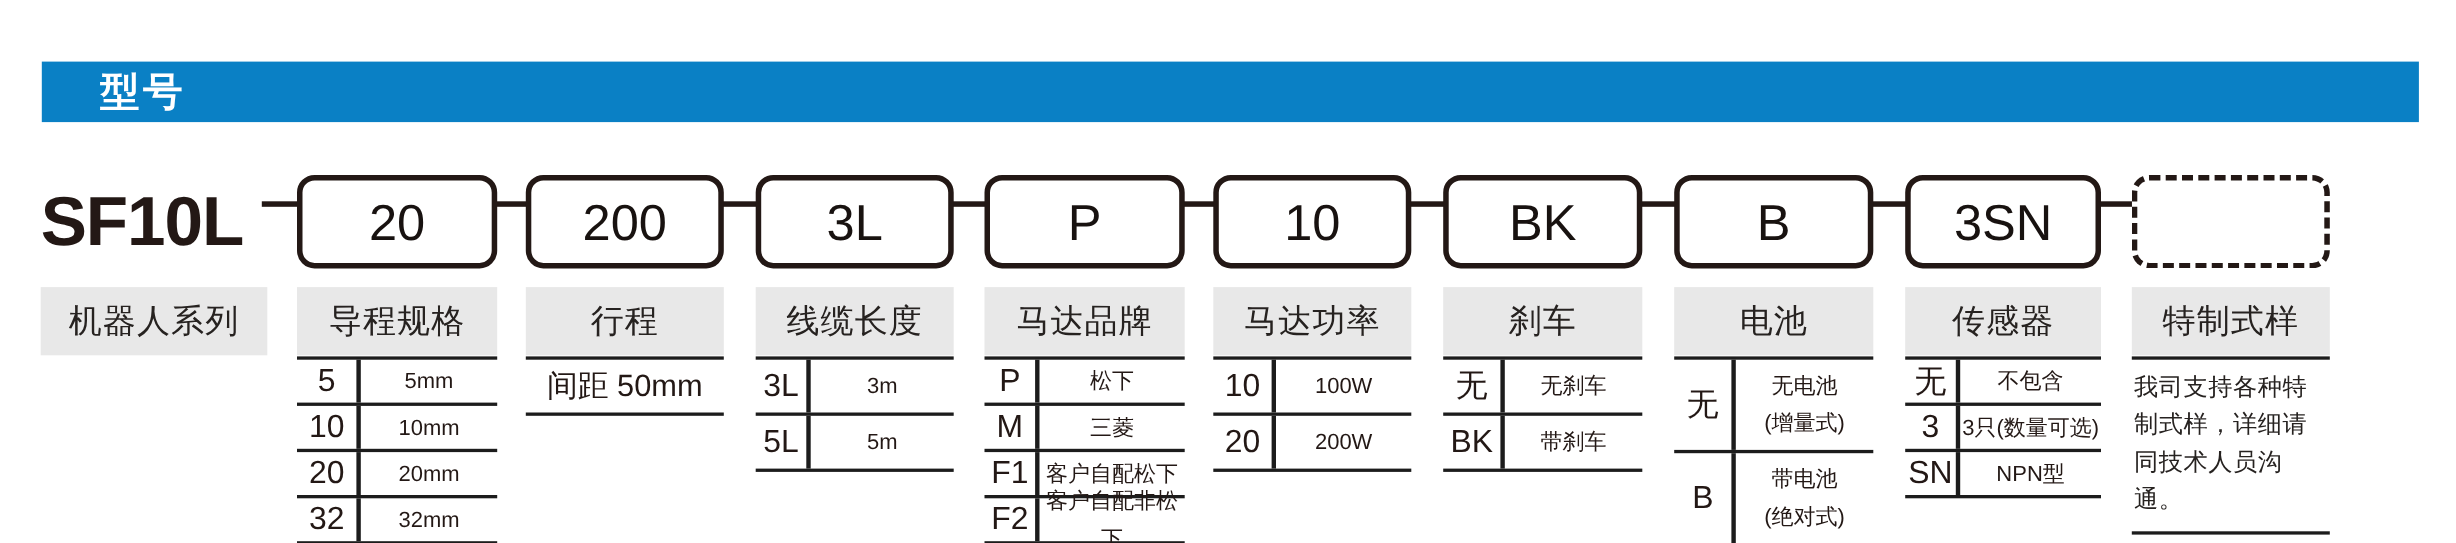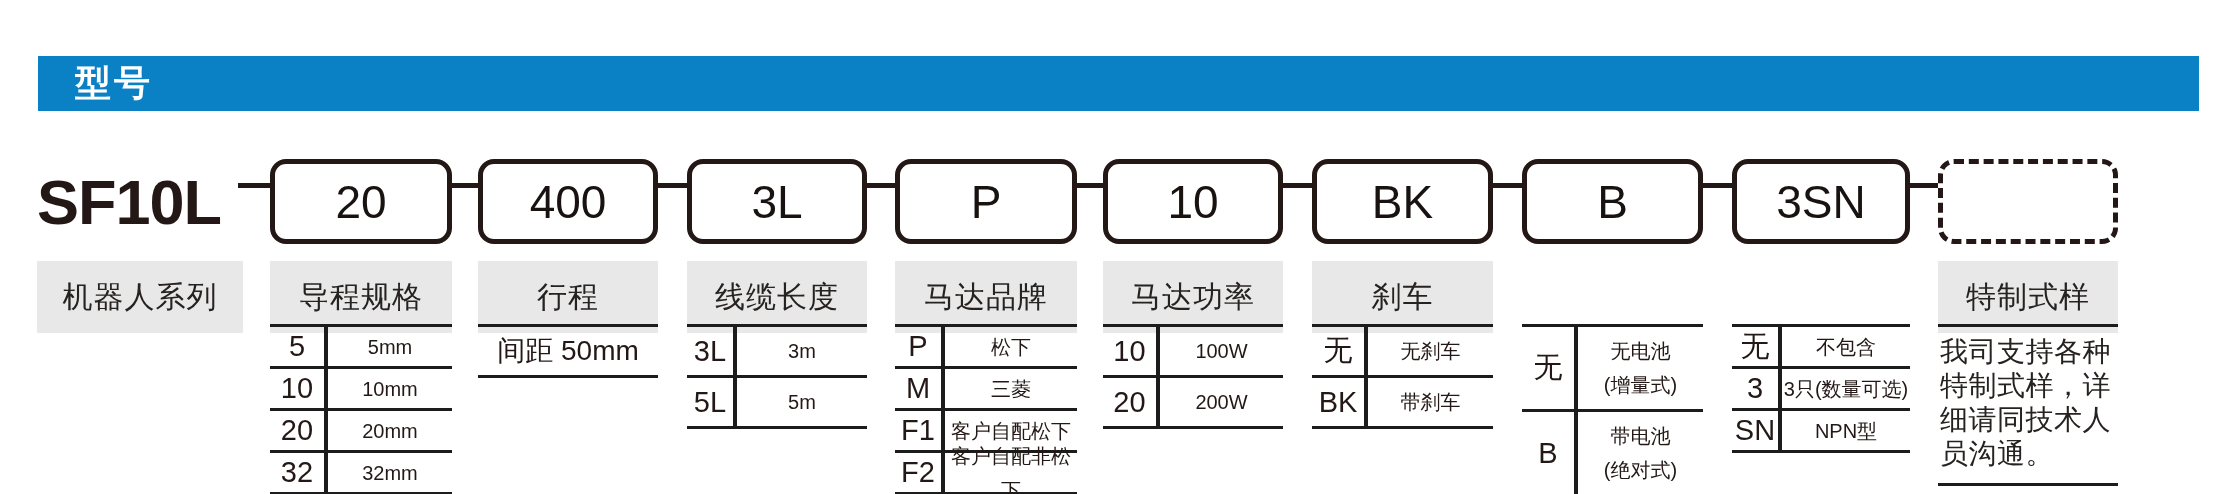--- a/index.html
+++ b/index.html
@@ -16,21 +16,21 @@
     color:var(--ink);
     overflow:hidden;
     position:relative;
   }
   .canvas{position:absolute;left:0;top:0;width:2233px;height:494px;}
 
   
   .section-bar{
     position:absolute;left:38px;top:56px;width:2161px;height:55px;
     background:var(--accent);
-    display:flex;align-items:center;
+    display:flex;align-items:center;padding-left:16px;
   }
   .section-bar span{
     color:#ffffff;font-size:36px;font-weight:bold;
     padding-left:37px;letter-spacing:3px;
   }
 
   
   .col{position:absolute;top:16px;height:494px;}
 
   .model-code{
@@ -47,21 +47,21 @@
     display:flex;align-items:center;justify-content:center;
     font-size:46px;color:#181210;
   }
   .opt-box.dashed{border-style:dashed;}
 
   .conn{
     position:absolute;top:183px;height:5px;background:var(--ink);
   }
 
   .col-label{
-    position:absolute;top:245px;left:0;right:0;height:72px;
+    position:absolute;top:245px;left:0;right:0;height:62px;
     background:var(--labelbg);
     display:flex;align-items:center;justify-content:center;
     font-size:30px;color:#262220;letter-spacing:1px;
   }
 
   
   .spec{
     position:absolute;top:308px;left:0;right:0;
     border-bottom:3px solid var(--line);
   }
@@ -86,21 +86,21 @@
     flex:1;display:flex;align-items:center;justify-content:center;
     font-size:28px;
   }
 
   
   .note{
     position:absolute;top:308px;left:0;right:0;
     border-top:3px solid var(--line);
     border-bottom:3px solid var(--line);
     padding:8px 0 12px 2px;
-    font-size:28px;line-height:34px;letter-spacing:0.5px;
+    font-size:22px;line-height:34px;letter-spacing:0.5px;
     color:#262220;
   }
 </style>
 </head>
 <body>
 
 <div class="canvas">
 
   <div class="section-bar">
     <span>型号</span>
@@ -145,21 +145,21 @@
       </div>
       <div class="row">
         <span class="code">32</span>
         <span class="desc">32mm</span>
       </div>
     </div>
   </div>
 
   <div class="col" style="left:478px;width:180px">
     <div class="opt-box">
-      <span>400</span>
+      <span>200</span>
     </div>
     <div class="col-label">
       <span>行程</span>
     </div>
     <div class="spec" style="--rowh:51px">
       <div class="row">
         <span class="full">间距 50mm</span>
       </div>
     </div>
   </div>
@@ -244,20 +244,23 @@
       <div class="row">
         <span class="code">BK</span>
         <span class="desc">带刹车</span>
       </div>
     </div>
   </div>
 
   <div class="col" style="left:1522px;width:181px">
     <div class="opt-box">
       <span>B</span>
+    </div>
+    <div class="col-label">
+      <span>电池</span>
     </div>
     <div class="spec" style="--rowh:85px;--codew:56px">
       <div class="row">
         <span class="code">无</span>
         <span class="desc">
           <span>无电池</span>
           <span>(增量式)</span>
         </span>
       </div>
       <div class="row">
@@ -267,20 +270,23 @@
           <span>(绝对式)</span>
         </span>
       </div>
     </div>
   </div>
 
   <div class="col" style="left:1732px;width:178px">
     <div class="opt-box">
       <span>3SN</span>
     </div>
+    <div class="col-label">
+      <span>传感器</span>
+    </div>
     <div class="spec" style="--rowh:42px;--codew:50px">
       <div class="row">
         <span class="code">无</span>
         <span class="desc">不包含</span>
       </div>
       <div class="row">
         <span class="code">3</span>
         <span class="desc small">3只(数量可选)</span>
       </div>
       <div class="row">

